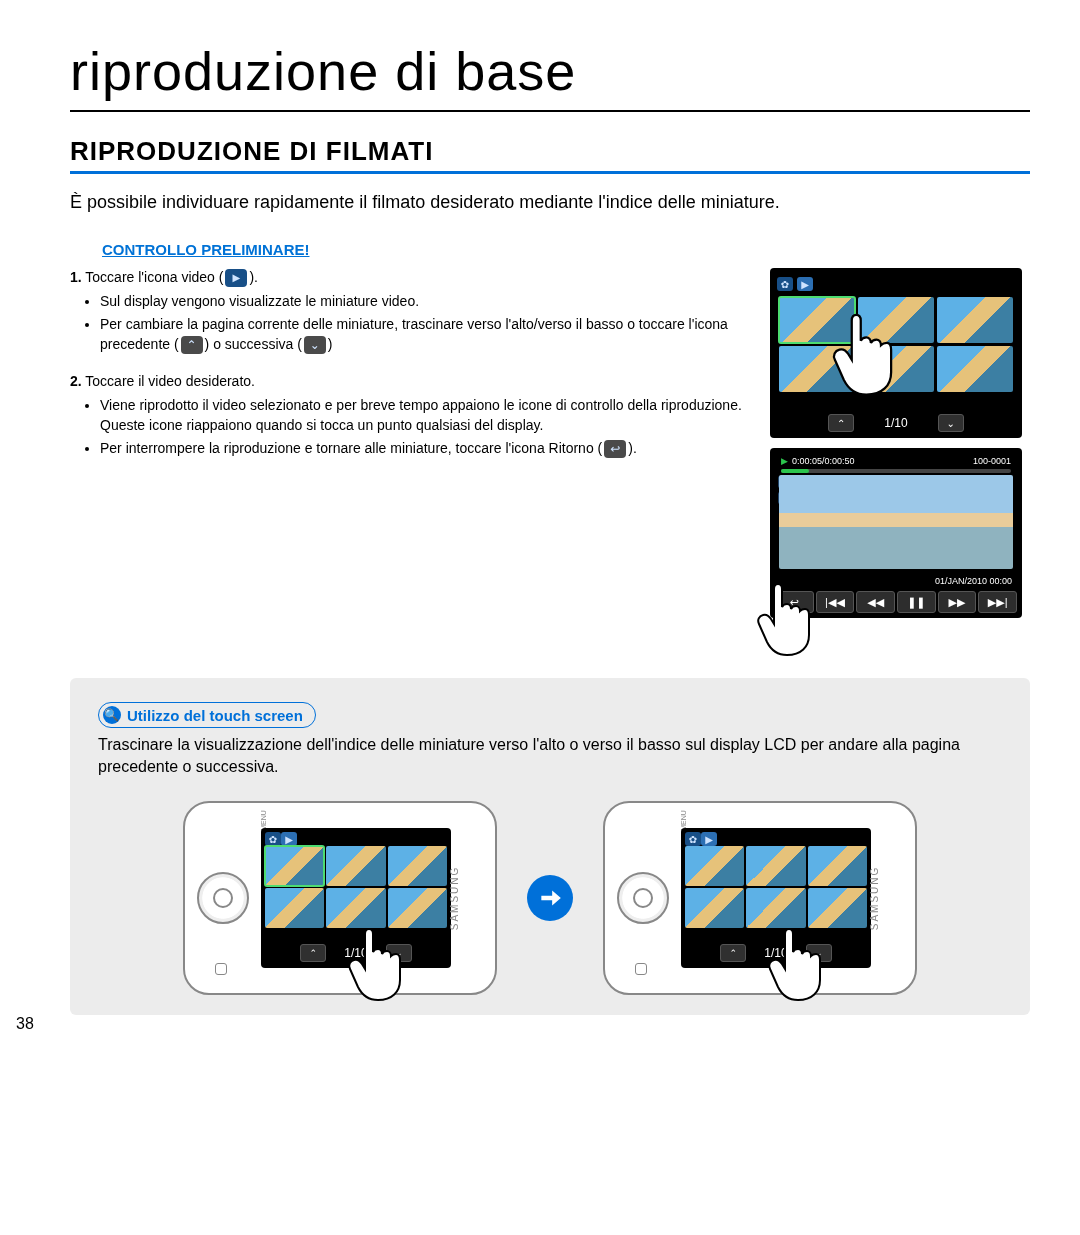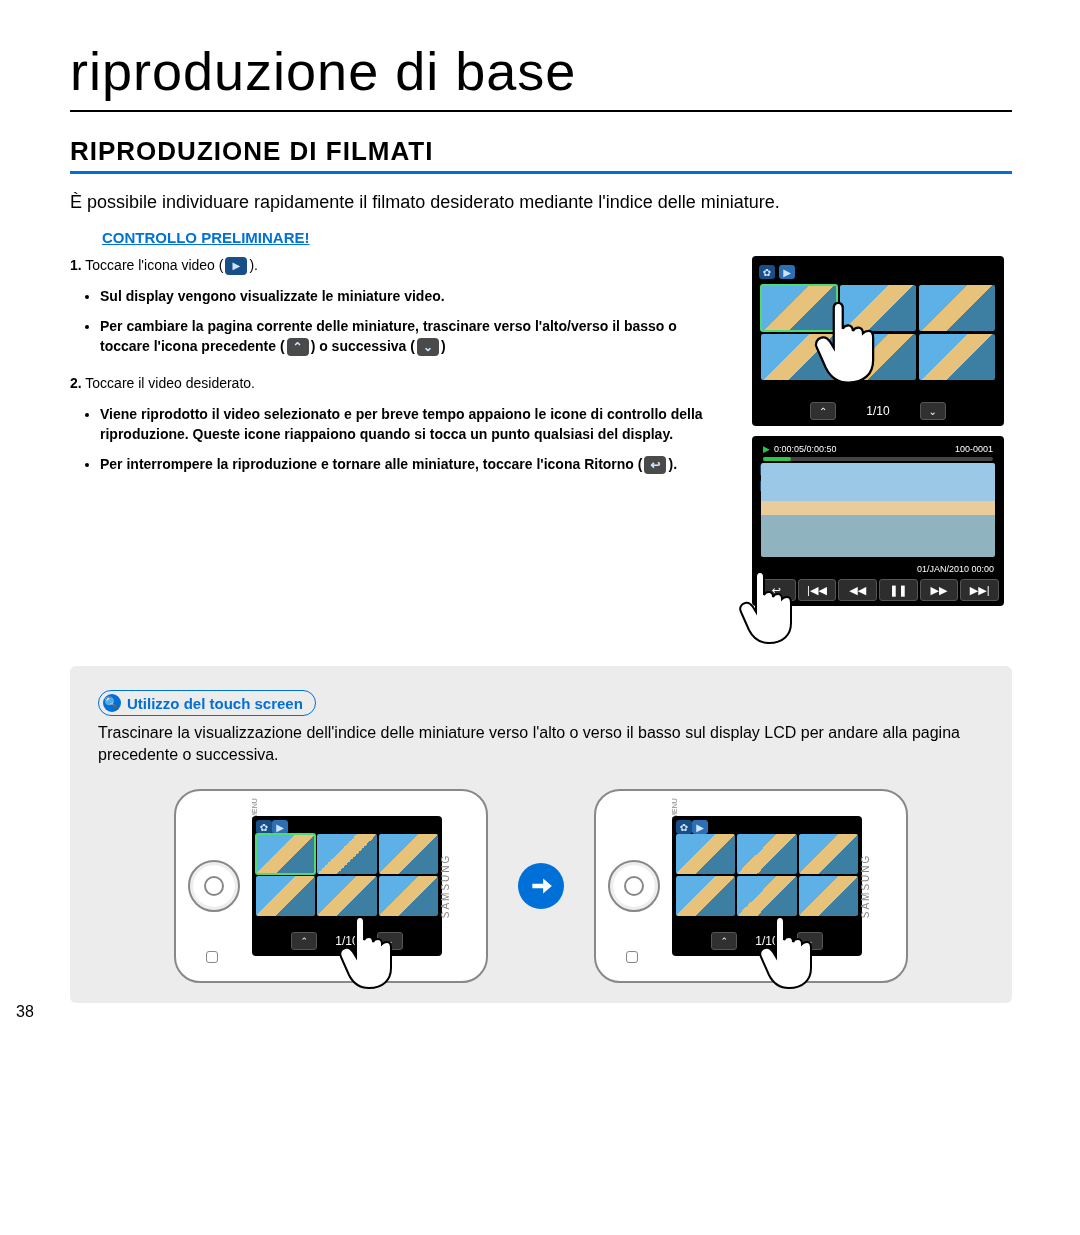--- a/index.html
+++ b/index.html
@@ -3,21 +3,21 @@
 <meta charset="utf-8">
 <style>
   body {
     font-family: Arial, Helvetica, sans-serif;
     margin: 0;
     background: #fff;
     color: #000;
     width: 1080px;
   }
   .page {
-    padding: 40px 68px 40px 70px;
+    padding: 40px 50px 40px 70px;
     position: relative;
   }
   .title {
     font-size: 54px;
     font-weight: 300;
     font-family: "Helvetica Neue", Arial, sans-serif;
     border-bottom: 2px solid #000;
     padding-bottom: 8px;
     margin-bottom: 24px;
     letter-spacing: 1px;
@@ -26,21 +26,21 @@
     font-size: 26px;
     font-weight: bold;
     text-transform: uppercase;
     border-bottom: 3px solid #0070d9;
     padding-bottom: 4px;
     margin-bottom: 18px;
     letter-spacing: 1px;
   }
   .intro {
     font-size: 18px;
-    margin-bottom: 16px;
+    margin-bottom: 28px;
   }
   .prelim {
     font-size: 15px;
     color: #0072d6;
     text-decoration: underline;
     font-weight: bold;
     margin: 8px 0 6px 32px;
   }
   .prelim-list {
     margin: 0 0 20px 28px;
@@ -55,21 +55,21 @@
     margin-top: 10px;
   }
   .text-col {
     flex: 1;
     font-size: 14px;
     line-height: 1.4;
   }
   .step-num { font-weight: bold; }
   .step { margin-bottom: 18px; }
   .step ul { margin: 4px 0 0 12px; padding-left: 18px; }
-  .step ul li { margin: 11px 0; font-weight: bold; }
+  .step ul li { margin: 4px 0; }
 
   .figure-col {
     width: 260px;
     display: flex;
     flex-direction: column;
     gap: 10px;
   }
   .screen {
     background: #000;
     border-radius: 4px;

